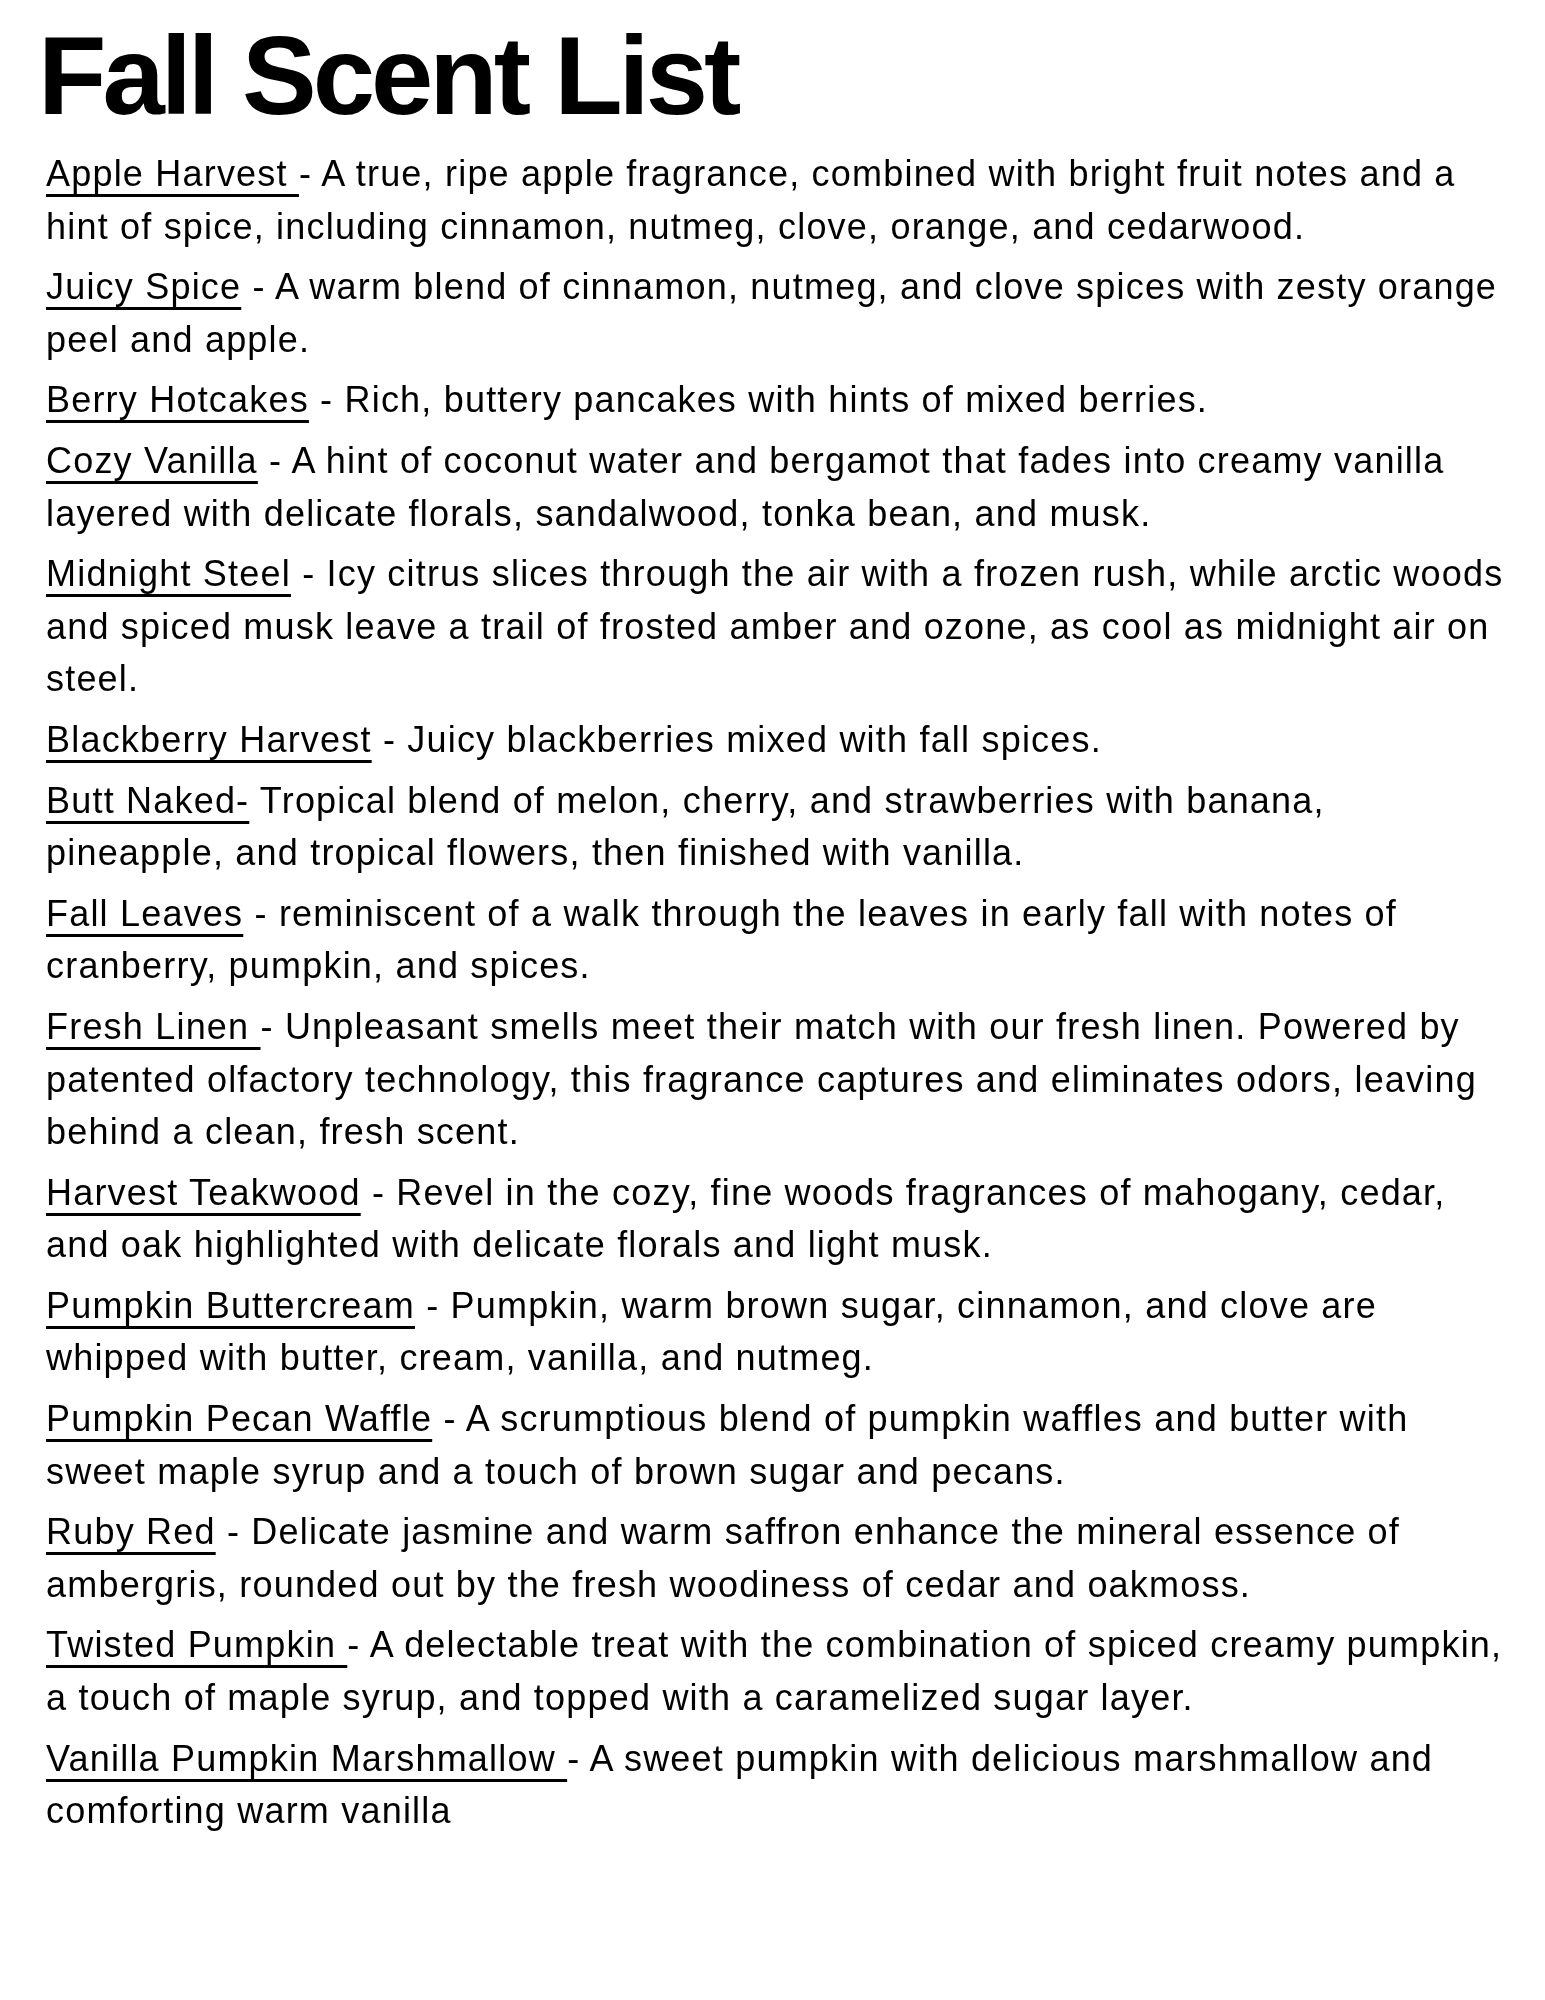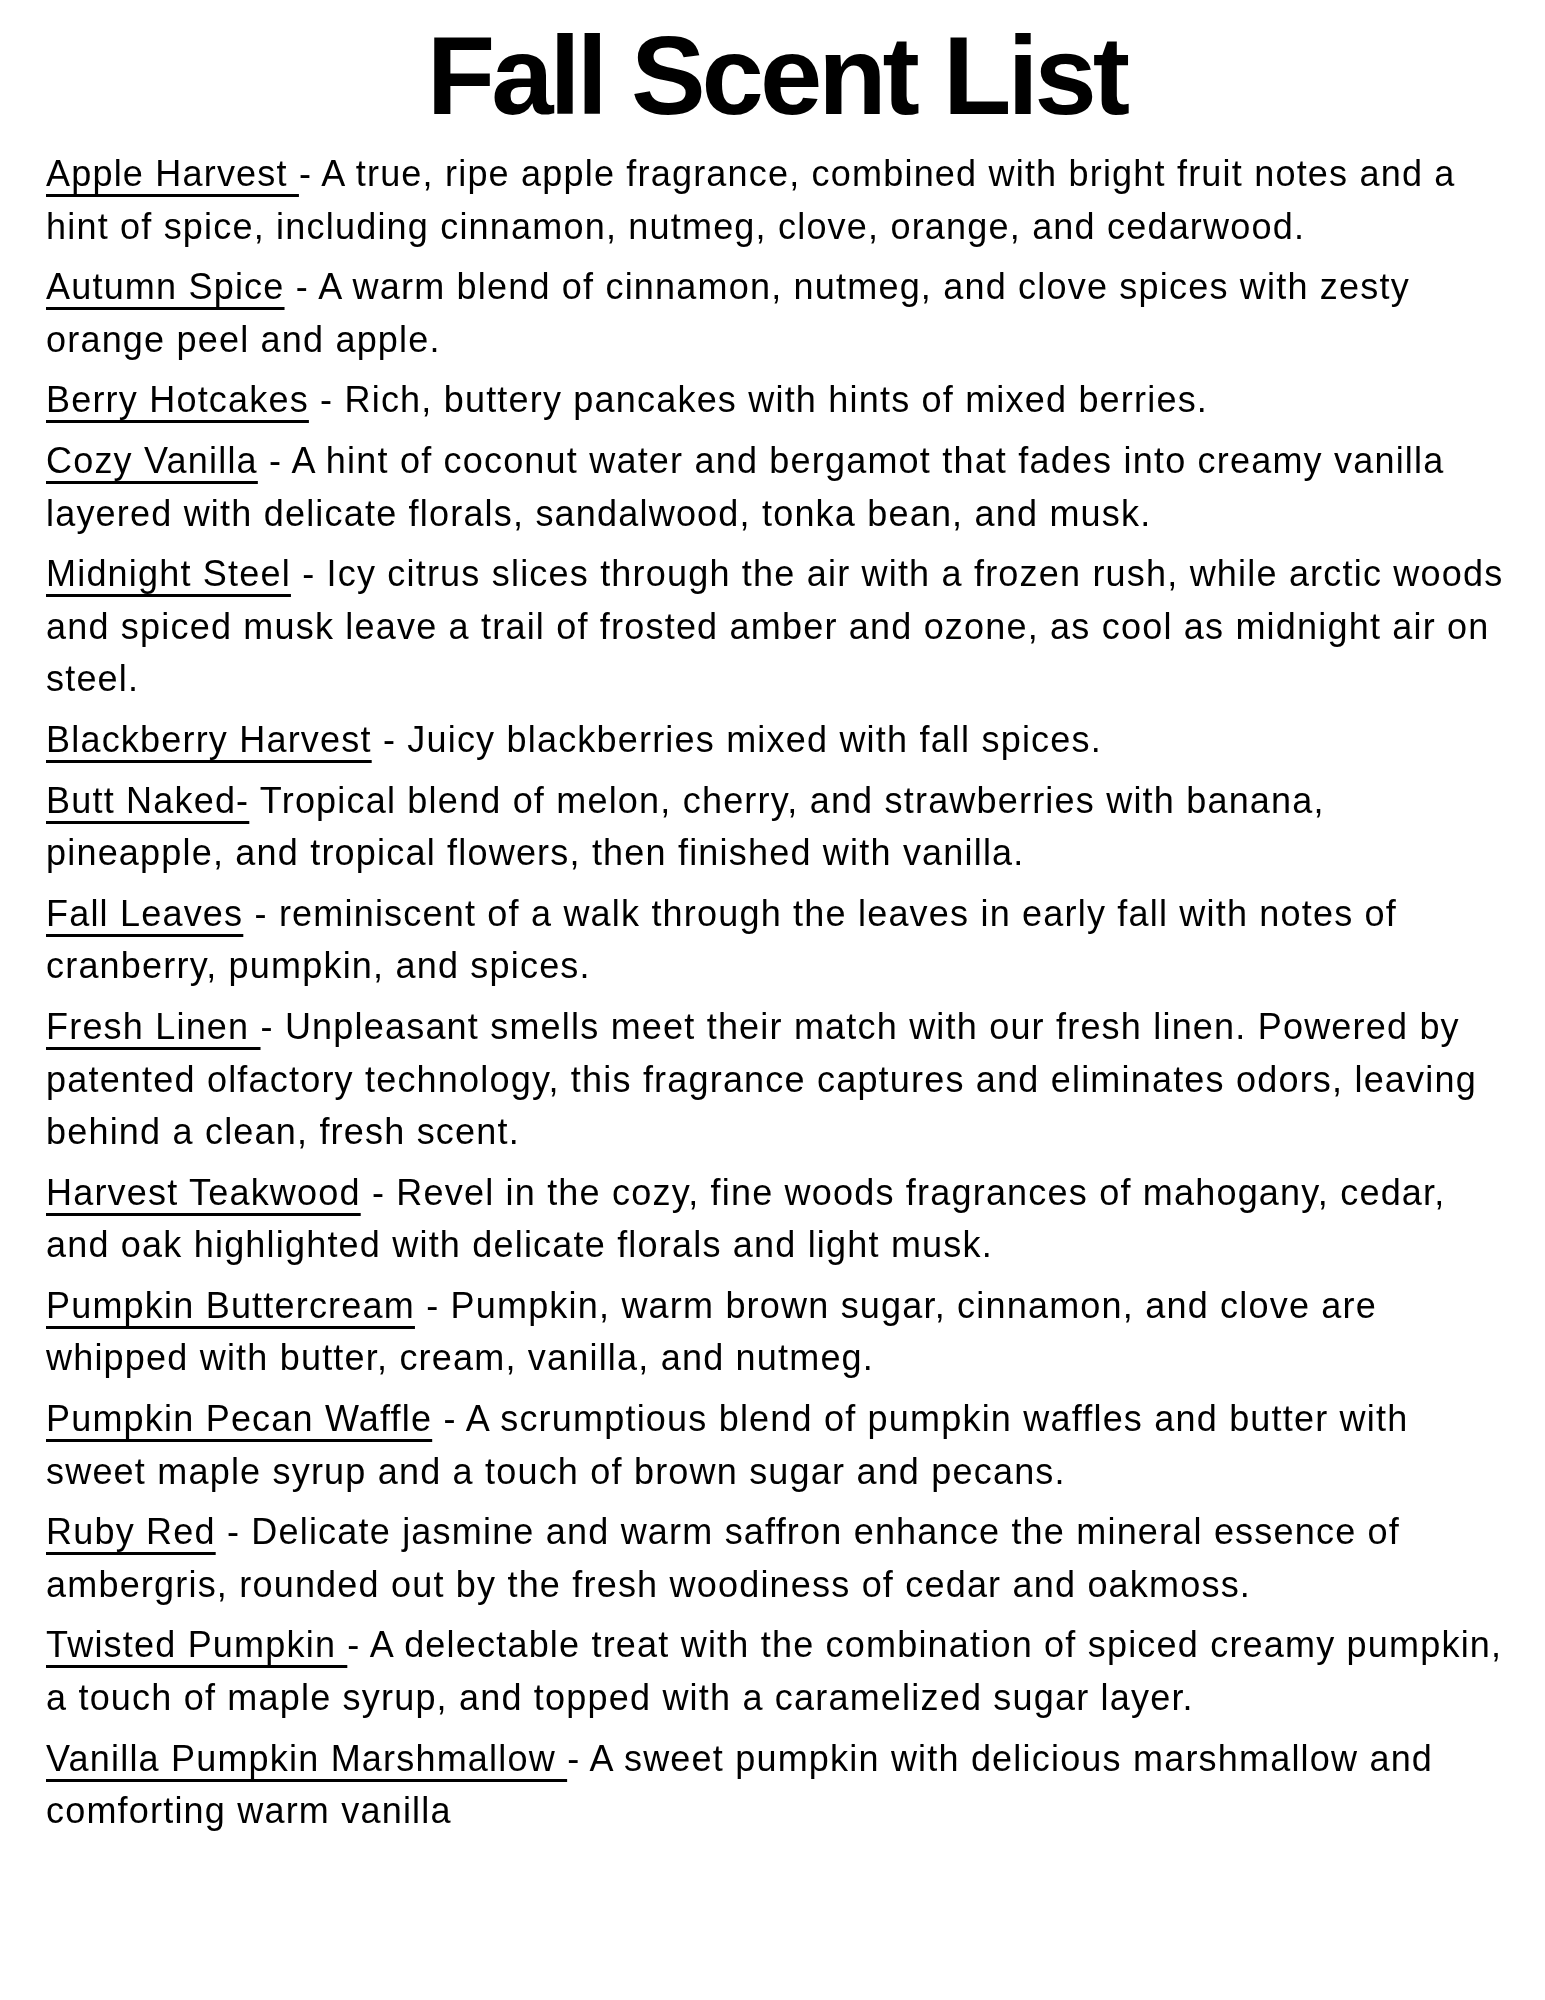--- a/index.html
+++ b/index.html
@@ -17,21 +17,20 @@
     overflow: hidden;
     font-family: "Liberation Sans", sans-serif;
     color: #000000;
   }
   .title {
     font-family: "Liberation Sans", sans-serif;
     font-weight: bold;
     font-size: 112px;
     line-height: 1.0;
     letter-spacing: -4px;
-    text-align: center;
     color: #000000;
     margin: 6px 0 16px 0;
   }
   .scent-list {
     font-size: 36px;
     line-height: 52.6px;
     letter-spacing: 1.2px;
     color: #000000;
     max-width: 1480px;
   }
@@ -44,21 +43,21 @@
     text-underline-offset: 8px;
   }
 </style>
 </head>
 <body>
 
 <div class="page">
   <h1 class="title">Fall Scent List</h1>
   <div class="scent-list" id="scent-list">
       <p class="scent"><span class="scent-name">Apple Harvest </span><span>- A true, ripe apple fragrance, combined with bright fruit notes and a hint of spice, including cinnamon, nutmeg, clove, orange, and cedarwood.</span></p>
-      <p class="scent"><span class="scent-name">Autumn Spice</span><span> - A warm blend of cinnamon, nutmeg, and clove spices with zesty orange peel and apple.</span></p>
+      <p class="scent"><span class="scent-name">Juicy Spice</span><span> - A warm blend of cinnamon, nutmeg, and clove spices with zesty orange peel and apple.</span></p>
       <p class="scent"><span class="scent-name">Berry Hotcakes</span><span> - Rich, buttery pancakes with hints of mixed berries.</span></p>
       <p class="scent"><span class="scent-name">Cozy Vanilla</span><span> - A hint of coconut water and bergamot that fades into creamy vanilla layered with delicate florals, sandalwood, tonka bean, and musk.</span></p>
       <p class="scent"><span class="scent-name">Midnight Steel</span><span> - Icy citrus slices through the air with a frozen rush, while arctic woods and spiced musk leave a trail of frosted amber and ozone, as cool as midnight air on steel.</span></p>
       <p class="scent"><span class="scent-name">Blackberry Harvest</span><span> - Juicy blackberries mixed with fall spices.</span></p>
       <p class="scent"><span class="scent-name">Butt Naked-</span><span> Tropical blend of melon, cherry, and strawberries with banana, pineapple, and tropical flowers, then finished with vanilla.</span></p>
       <p class="scent"><span class="scent-name">Fall Leaves</span><span> - reminiscent of a walk through the leaves in early fall with notes of cranberry, pumpkin, and spices.</span></p>
       <p class="scent"><span class="scent-name">Fresh Linen </span><span>- Unpleasant smells meet their match with our fresh linen. Powered by patented olfactory technology, this fragrance captures and eliminates odors, leaving behind a clean, fresh scent.</span></p>
       <p class="scent"><span class="scent-name">Harvest Teakwood</span><span> - Revel in the cozy, fine woods fragrances of mahogany, cedar, and oak highlighted with delicate florals and light musk.</span></p>
       <p class="scent"><span class="scent-name">Pumpkin Buttercream</span><span> - Pumpkin, warm brown sugar, cinnamon, and clove are whipped with butter, cream, vanilla, and nutmeg.</span></p>
       <p class="scent"><span class="scent-name">Pumpkin Pecan Waffle</span><span> - A scrumptious blend of pumpkin waffles and butter with sweet maple syrup and a touch of brown sugar and pecans.</span></p>

